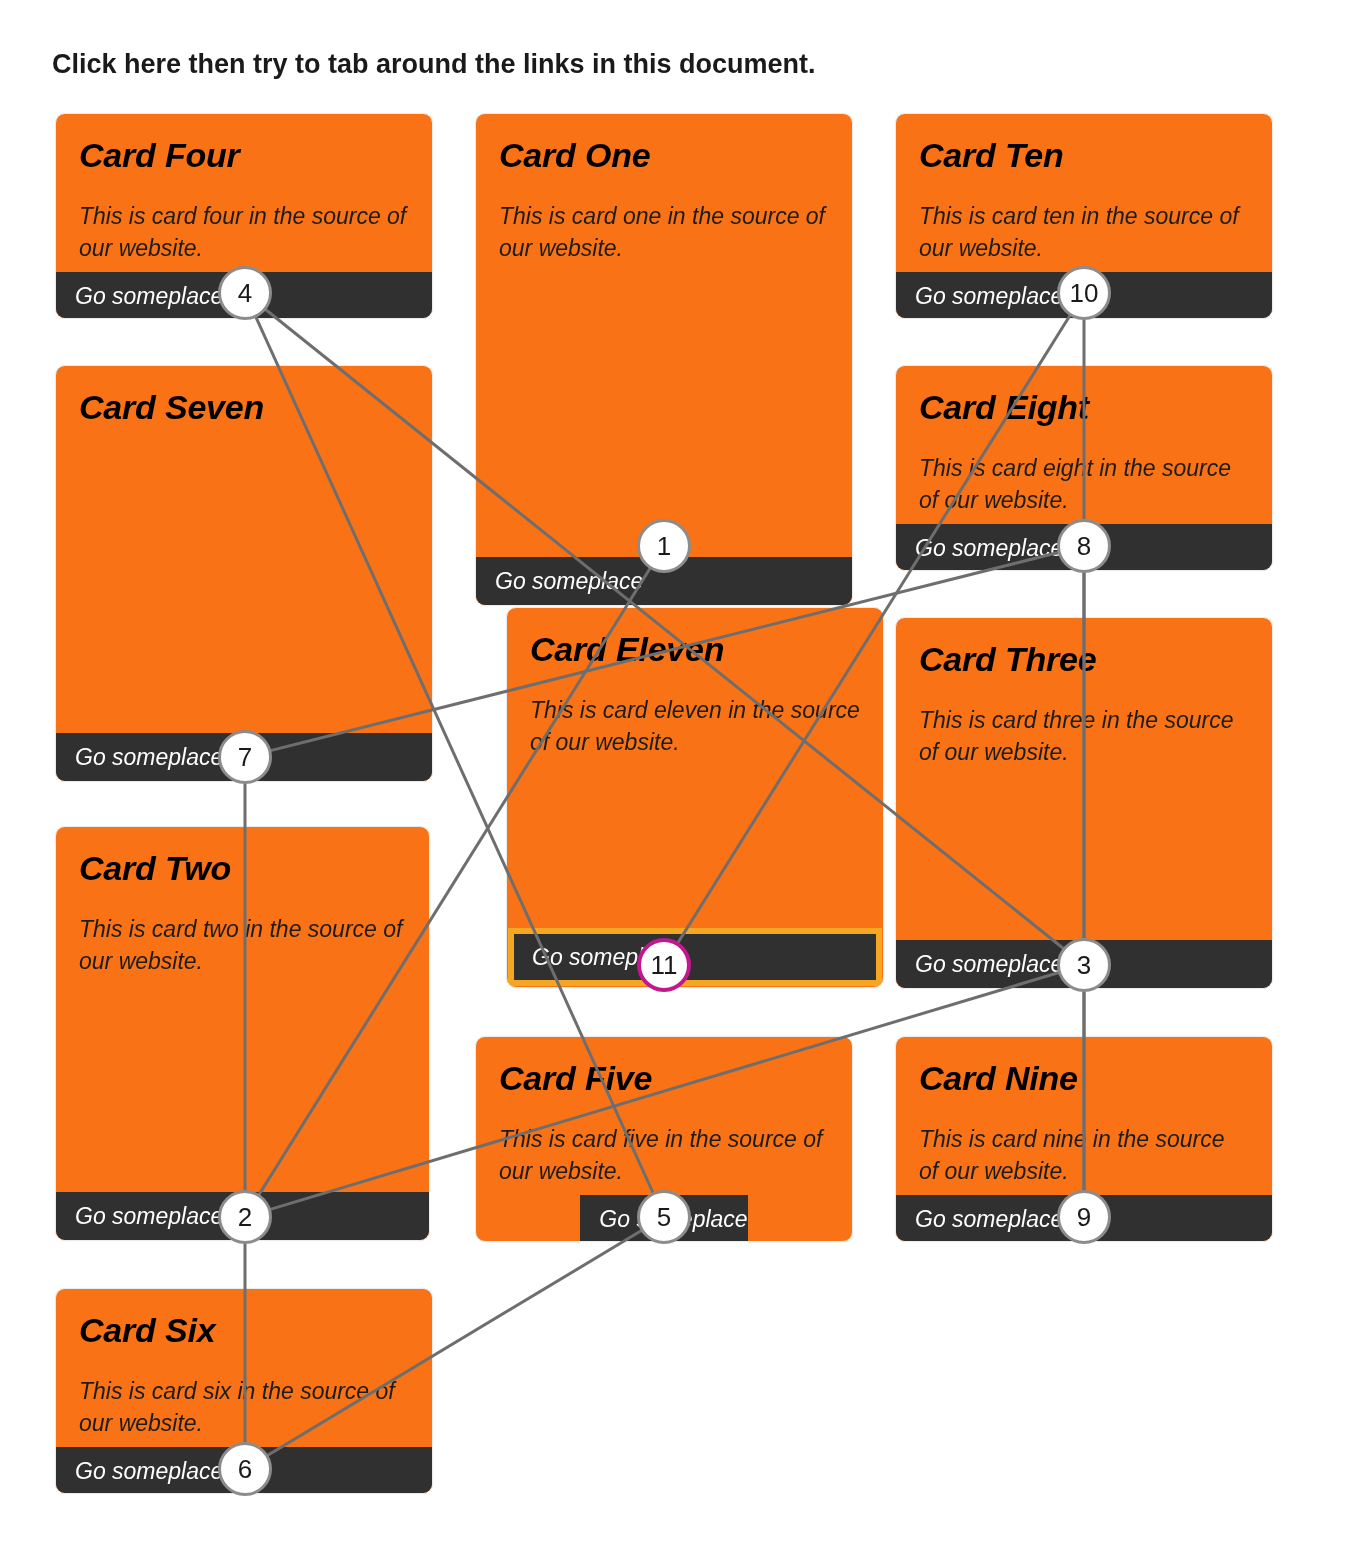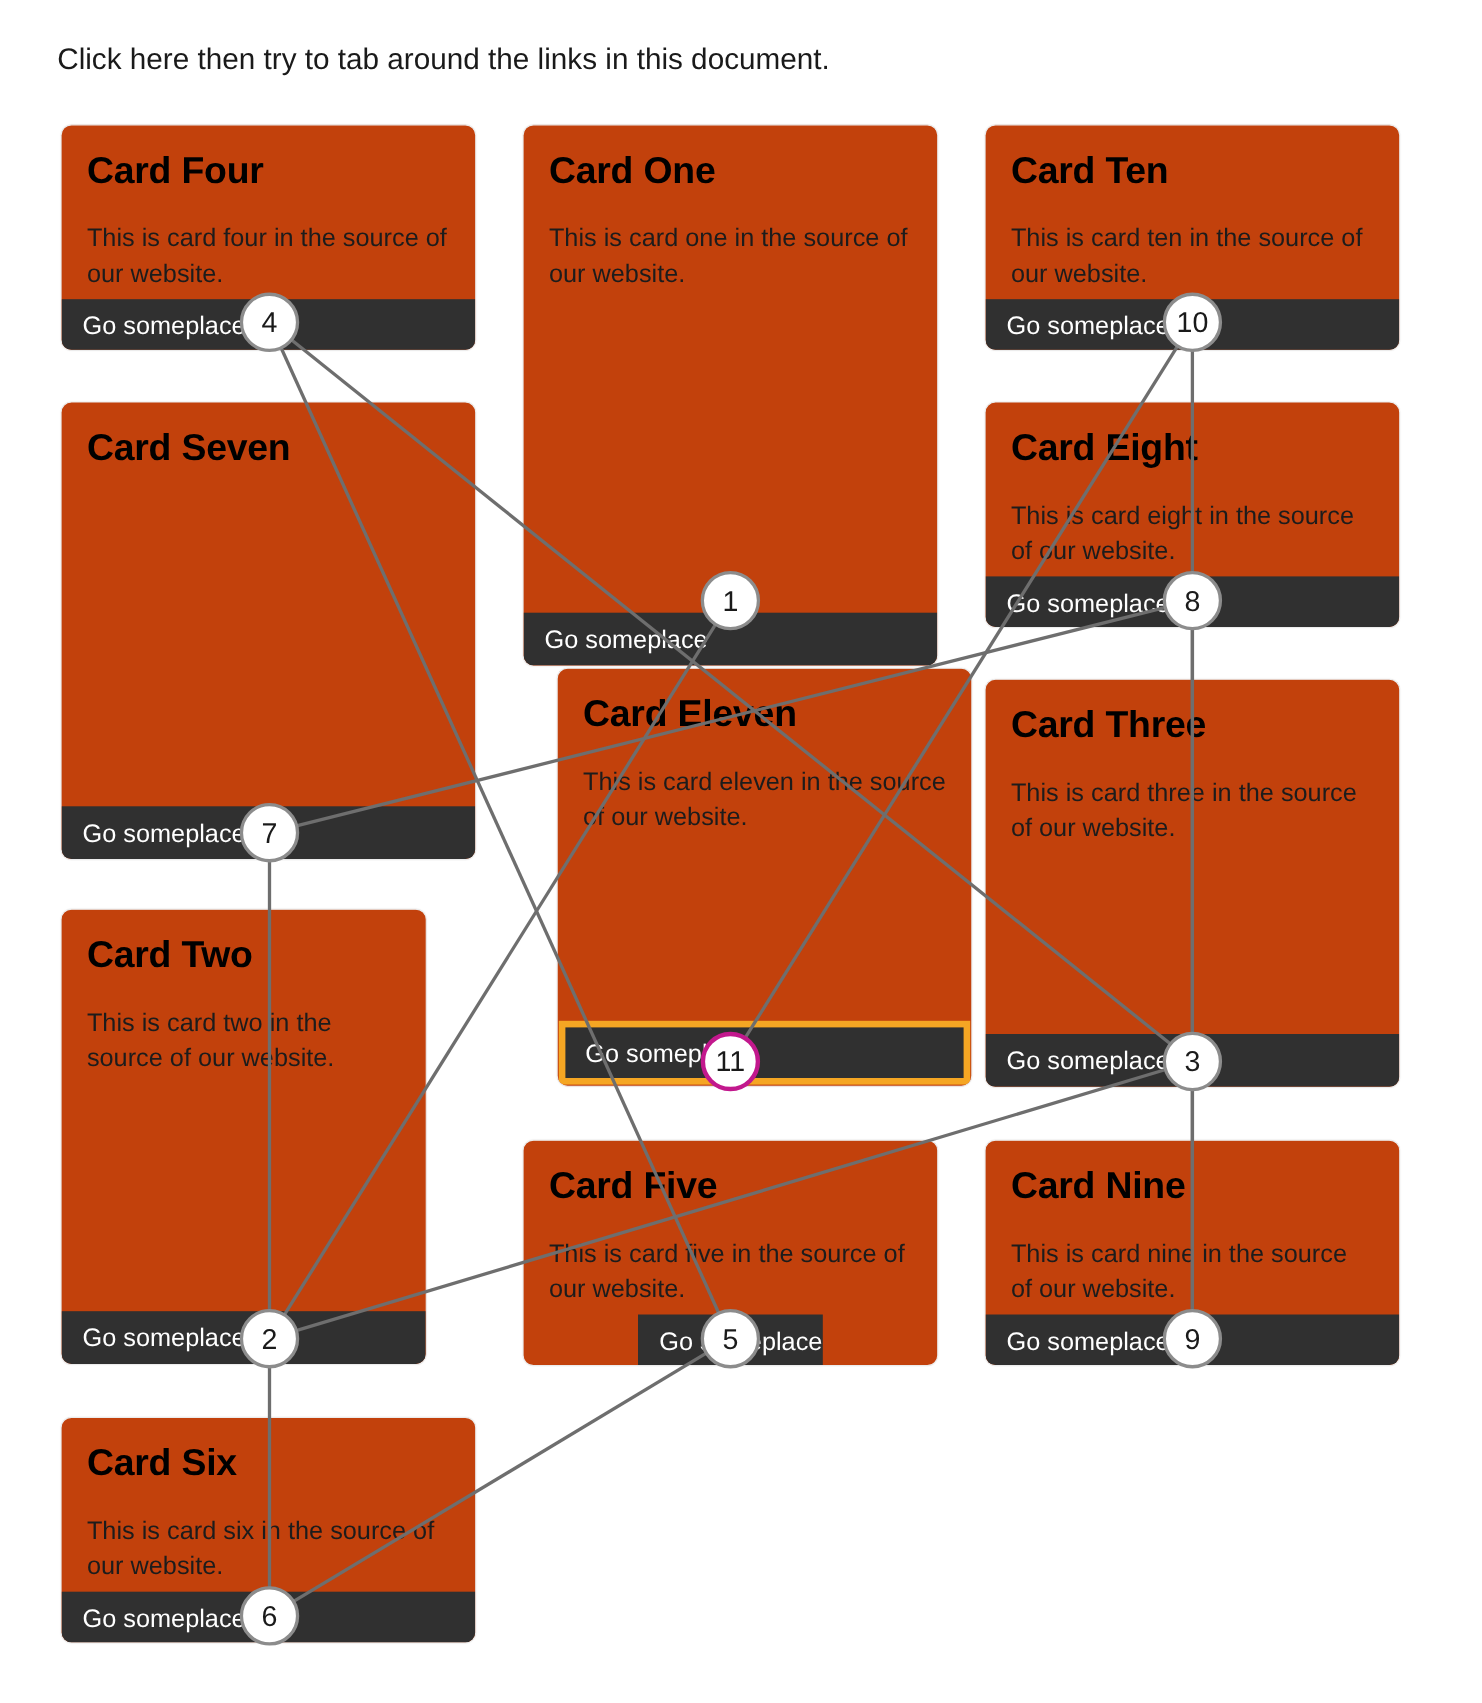--- a/index.html
+++ b/index.html
@@ -16,38 +16,40 @@
   }
 
   #page-root {
     position: absolute;
     inset: 0;
   }
 
   .intro-text {
     position: absolute;
     left: 52px;
-    top: 38px;
+    top: 48px;
     font-size: 27px;
     line-height: 33px;
     color: #1a1a1a;
     white-space: nowrap;
+    font-weight: bold;
   }
 
   
   .card {
     position: absolute;
-    background: #c2410c;
+    background: #f97316;
     border: 1px solid #ececec;
     border-radius: 10px;
     box-sizing: border-box;
     box-shadow: 0 0 0 1px rgba(0,0,0,0.012);
     display: flex;
     flex-direction: column;
     overflow: hidden;
+    font-style: italic;
   }
   .card-body {
     flex: 1 1 auto;
     padding: 22px 23px 8px 23px;
   }
   .card-title {
     font-size: 34px;
     line-height: 38px;
     font-weight: bold;
     color: #000000;
@@ -179,21 +181,21 @@
       </div>
       <div class="card" style="left: 895px; top: 617px; width: 378px; height: 372px;">
         <div class="card-body">
           <div class="card-title">Card Three</div>
           <div class="card-desc">This is card three in the source of our website.</div>
         </div>
         <div class="card-footer">
           <a class="card-link" href="#">Go someplace</a>
         </div>
       </div>
-      <div class="card" style="left: 55px; top: 826px; width: 333px; height: 415px;">
+      <div class="card" style="left: 55px; top: 826px; width: 375px; height: 415px;">
         <div class="card-body">
           <div class="card-title">Card Two</div>
           <div class="card-desc">This is card two in the source of our website.</div>
         </div>
         <div class="card-footer">
           <a class="card-link" href="#">Go someplace</a>
         </div>
       </div>
       <div class="card" style="left: 475px; top: 1036px; width: 378px; height: 206px; align-items: center;">
         <div class="card-body">

